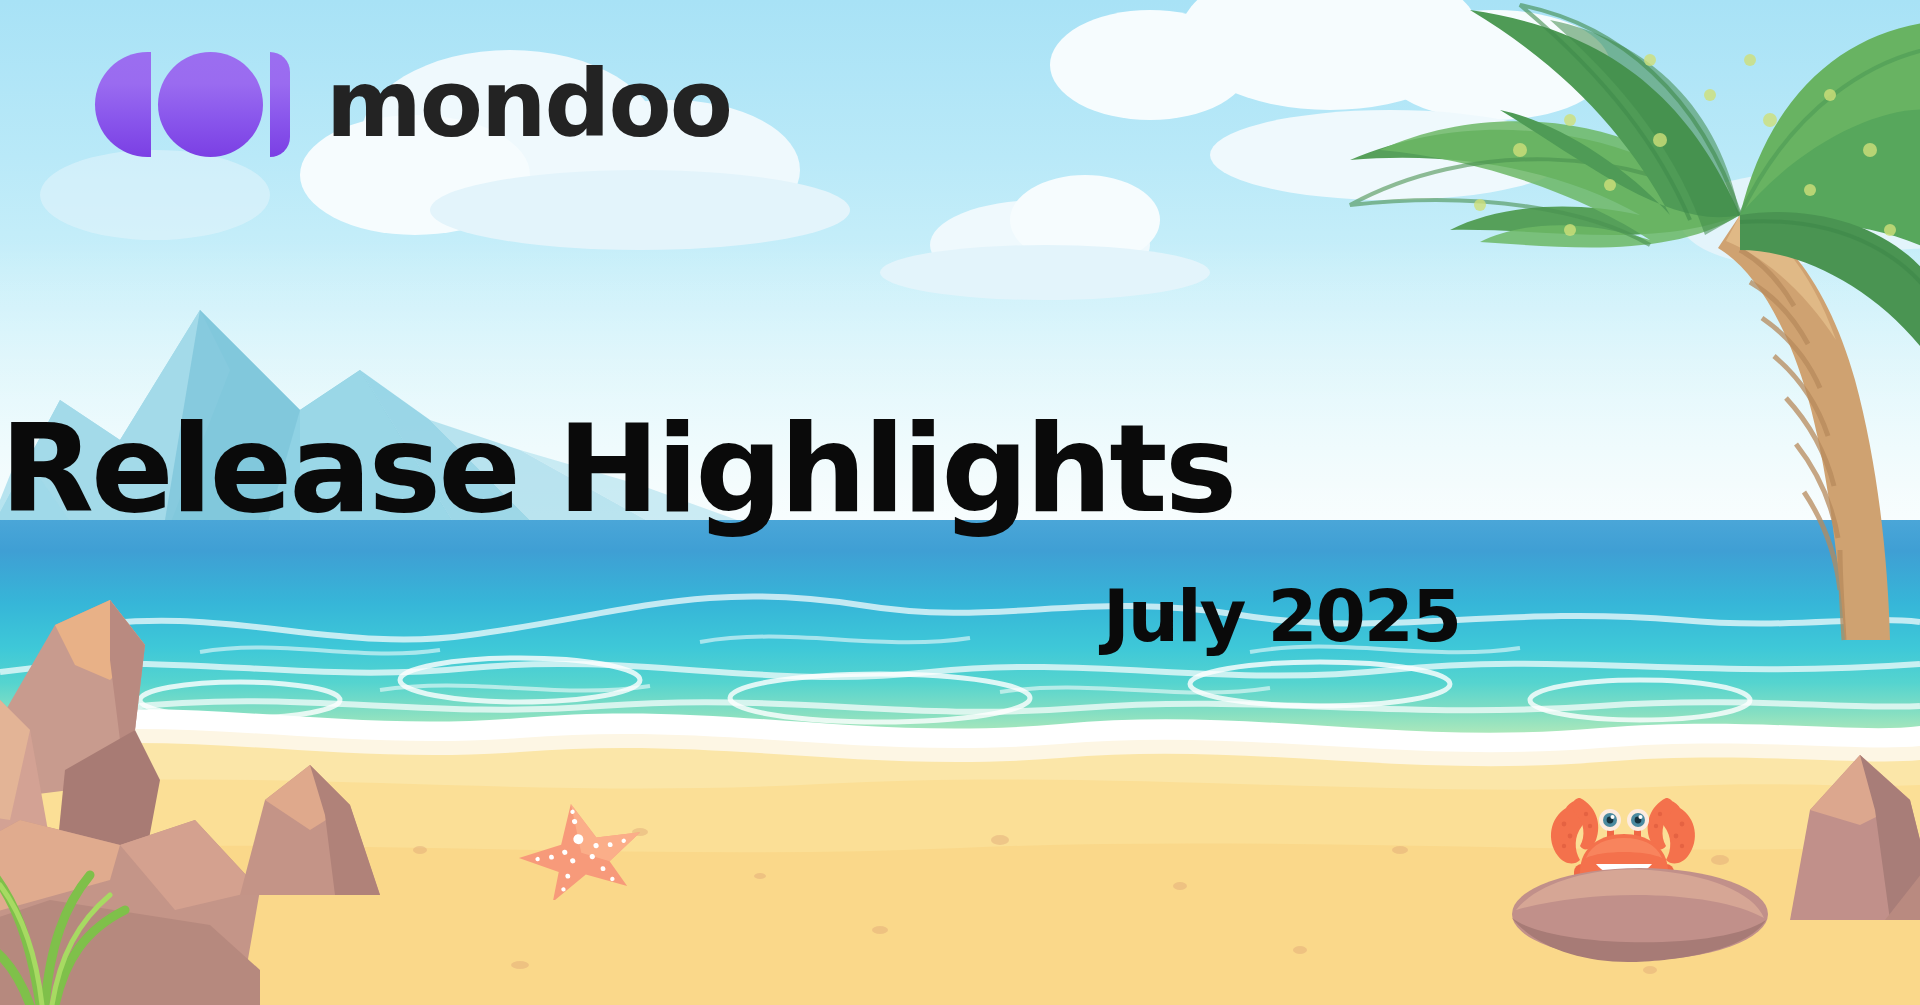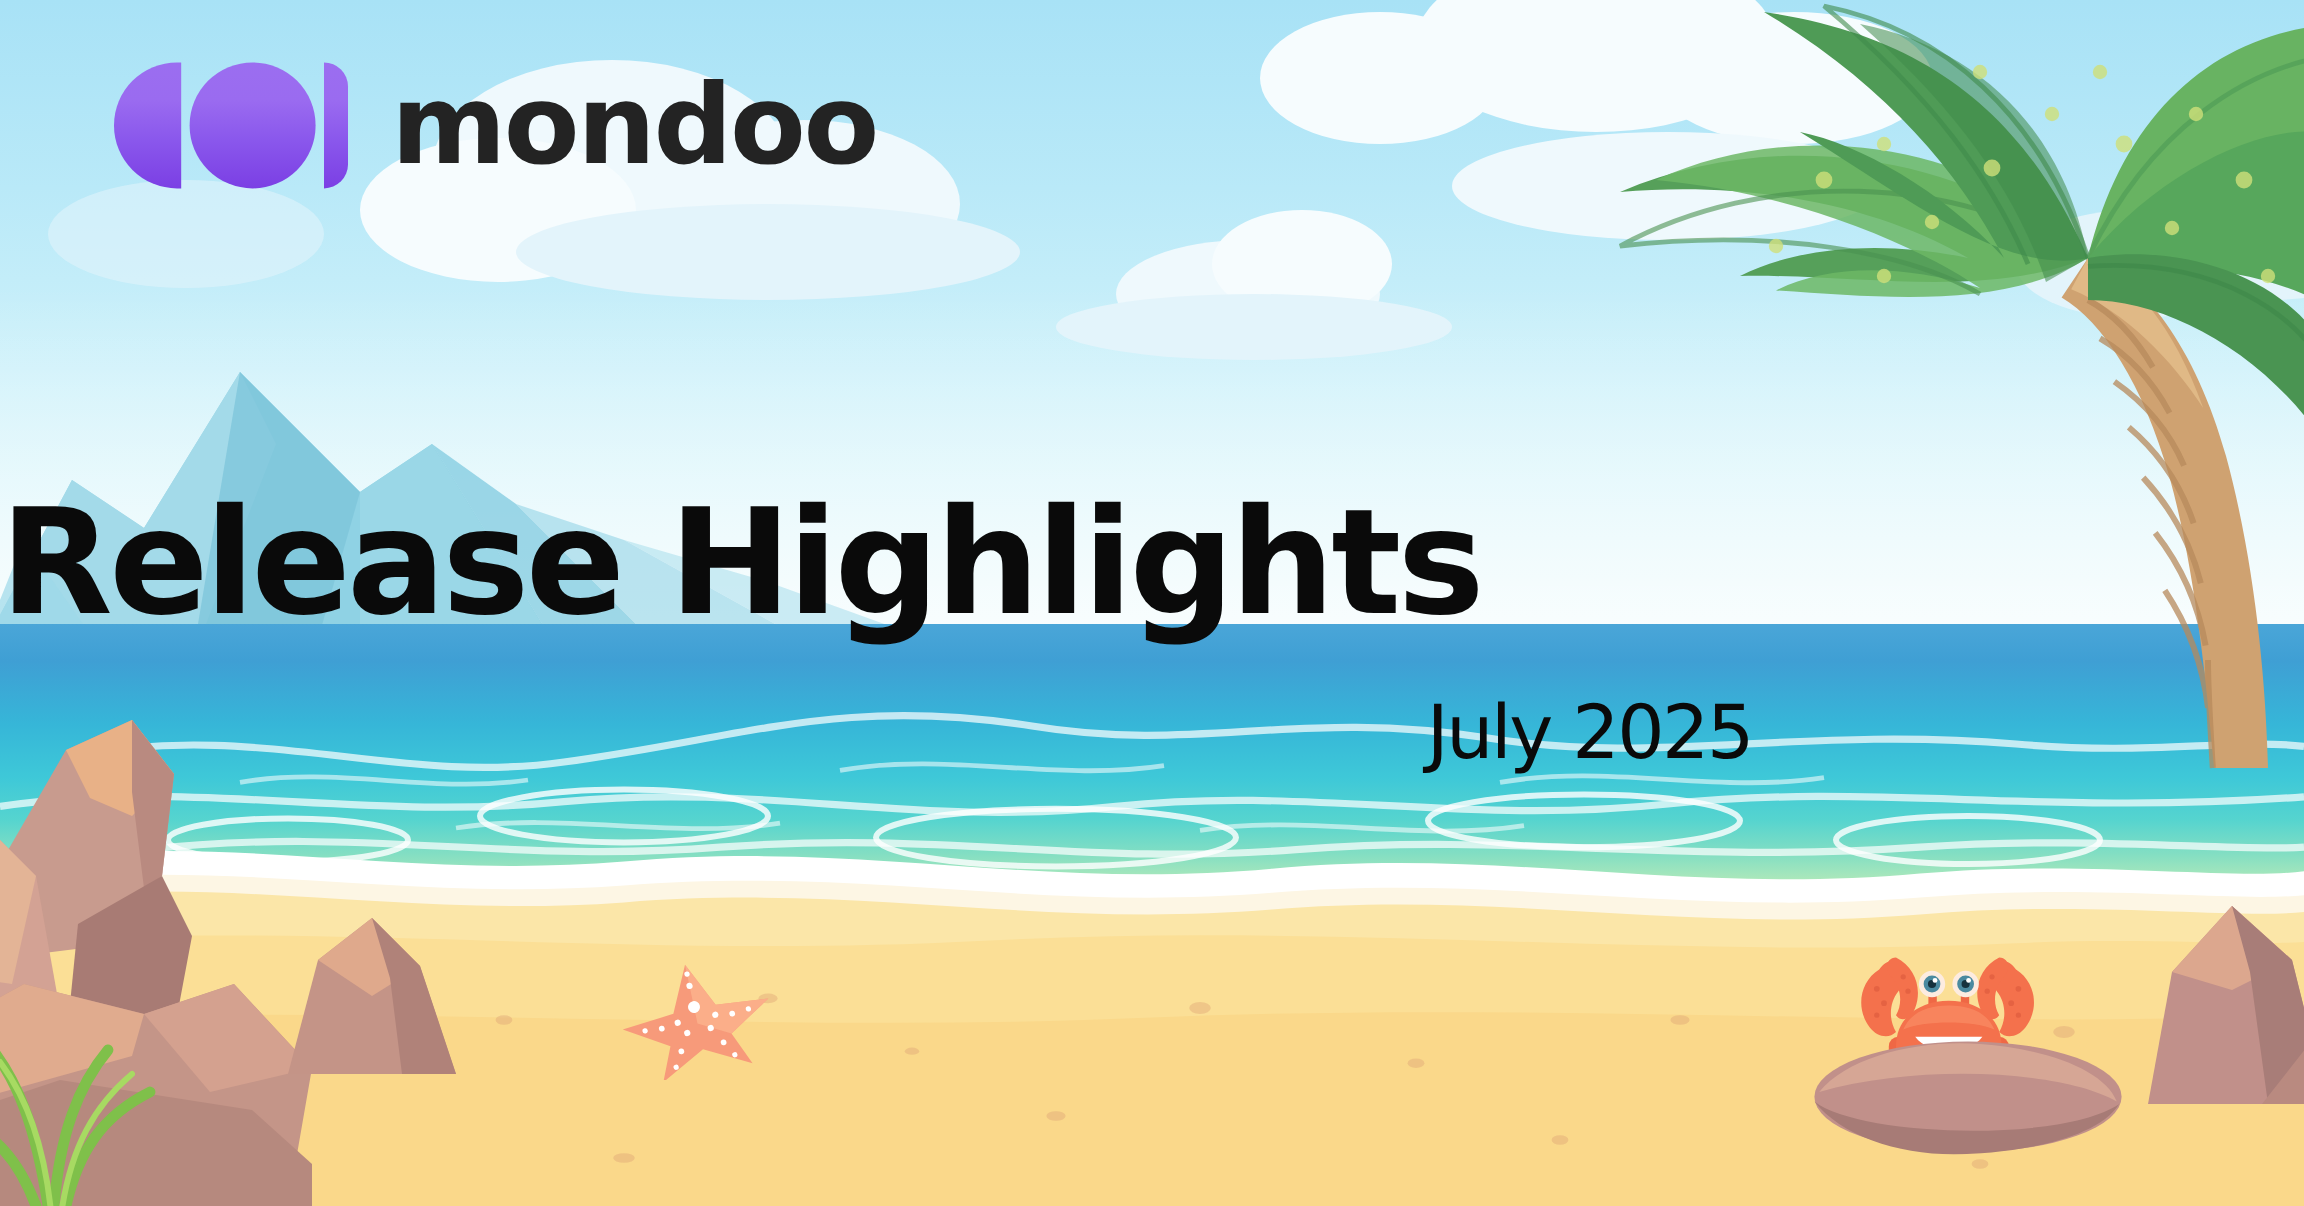--- a/index.html
+++ b/index.html
@@ -72,21 +72,21 @@
     text-align:left;
     font-family:"DejaVu Sans",sans-serif;
     font-size:122px;font-weight:700;letter-spacing:-3px;
     color:#0a0a0a;line-height:1;
     white-space:nowrap;
   }
   #sub-title{
     position:absolute;left:0;top:580px;width:1460px;
     text-align:right;
     font-family:"DejaVu Sans",sans-serif;
-    font-size:62px;font-weight:400;letter-spacing:-2px;
+    font-size:72px;font-weight:700;letter-spacing:-2px;
     color:#0a0a0a;line-height:1;
     white-space:nowrap;
   }
 
   
   .crab{position:absolute;}
   
   .starfish{position:absolute;}
 </style>
 </head>

